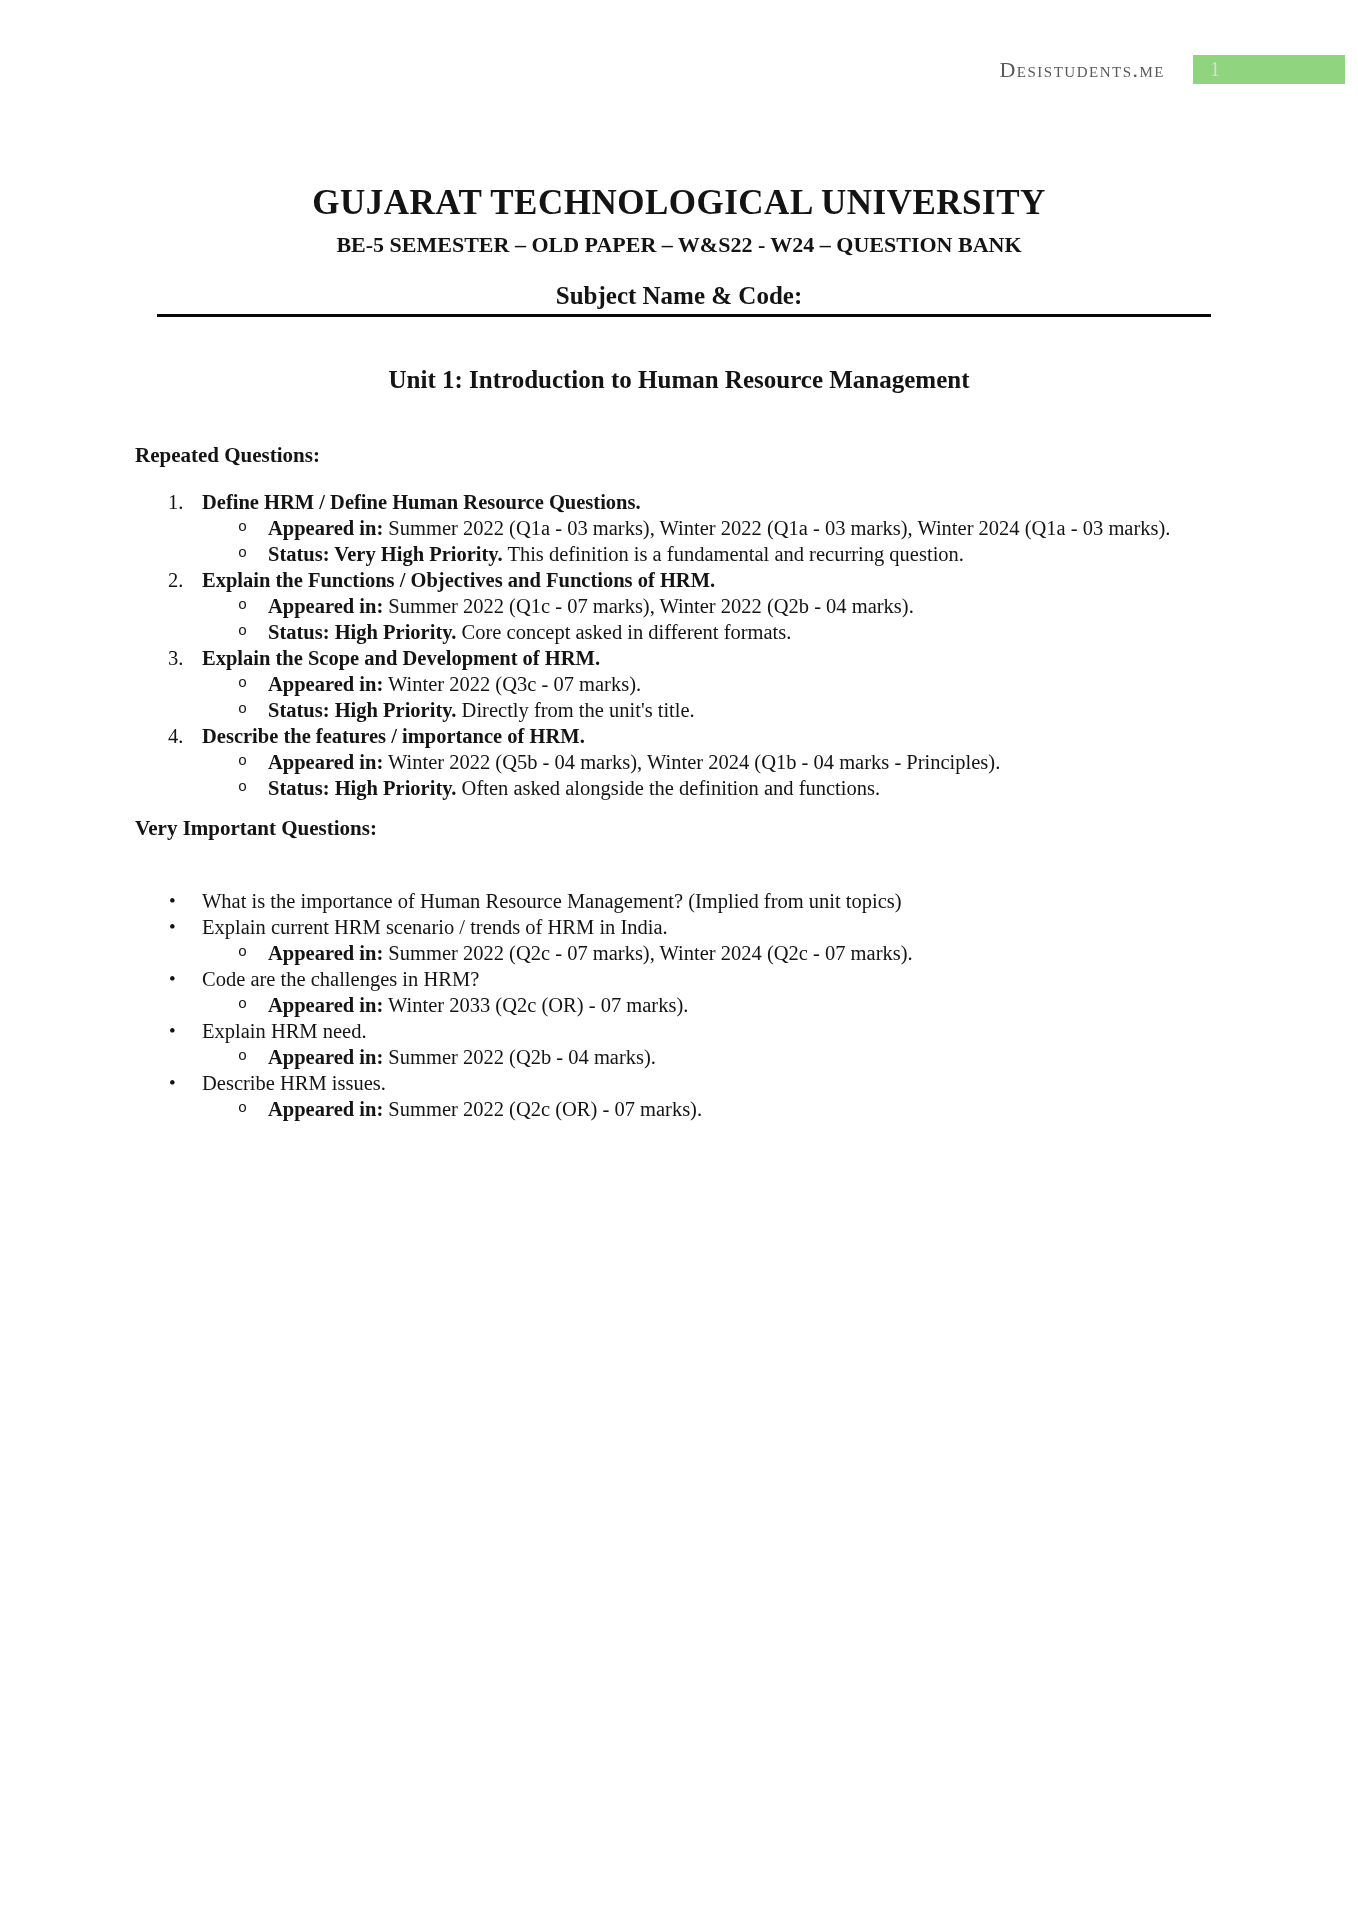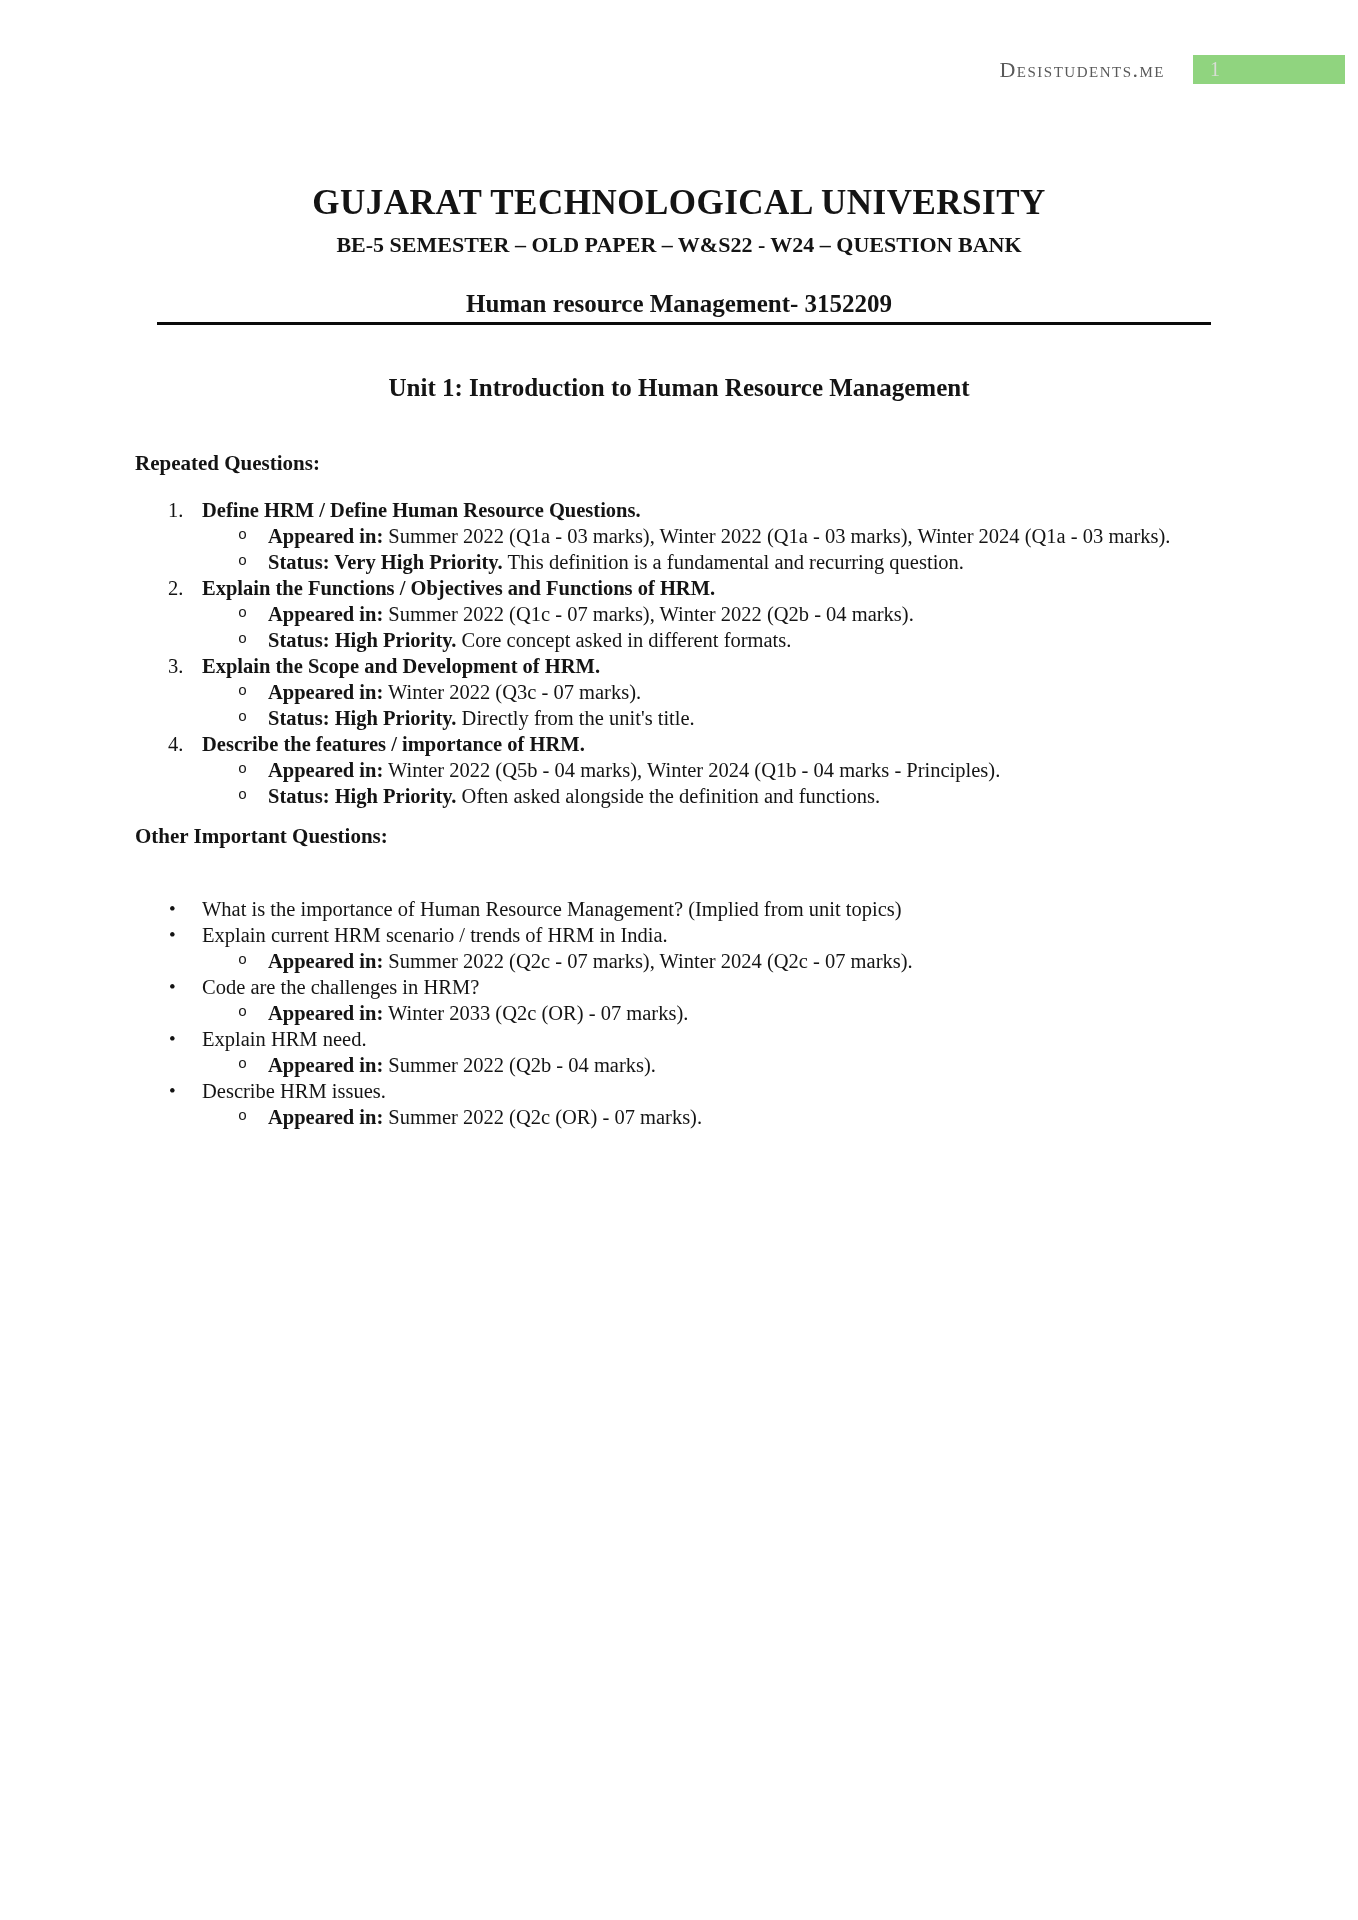--- a/index.html
+++ b/index.html
@@ -63,21 +63,21 @@
 
 <div class="page">
 
   <header class="page-header">
     <span class="site-name" style="color: rgb(89, 89, 89);">Desistudents.me</span>
     <span class="page-badge" style="background: rgb(144, 212, 127);"><span>1</span></span>
   </header>
 
   <h1 class="h-univ">GUJARAT TECHNOLOGICAL UNIVERSITY</h1>
   <div class="h-paper">BE-5 SEMESTER – OLD PAPER – W&amp;S22 - W24 – QUESTION BANK</div>
-  <div class="h-value">Human resource Management- 3152209</div>
+  <div class="h-subject">Subject Name &amp; Code:</div>
   <div class="rule"></div>
   <div class="h-unit">Unit 1: Introduction to Human Resource Management</div>
 
   <div class="content">
 
     <section>
       <div class="sec-heading">Repeated Questions:</div>
       <ol class="q-list">
 
         <li class="q-item">
@@ -129,21 +129,21 @@
           <div class="detail">
             <span class="d-marker">o</span>
             <span class="d-label">Status: High Priority.</span> <span class="d-text">Often asked alongside the definition and functions.</span>
           </div>
         </li>
 
       </ol>
     </section>
 
     <section>
-      <div class="sec-heading other">Other Important Questions:</div>
+      <div class="sec-heading other">Very Important Questions:</div>
       <ul class="q-list">
 
         <li class="q-item">
           <span class="q-bullet">•</span>
           <span class="q-text">What is the importance of Human Resource Management? (Implied from unit topics)</span>
         </li>
 
         <li class="q-item">
           <span class="q-bullet">•</span>
           <span class="q-text">Explain current HRM scenario / trends of HRM in India.</span>

